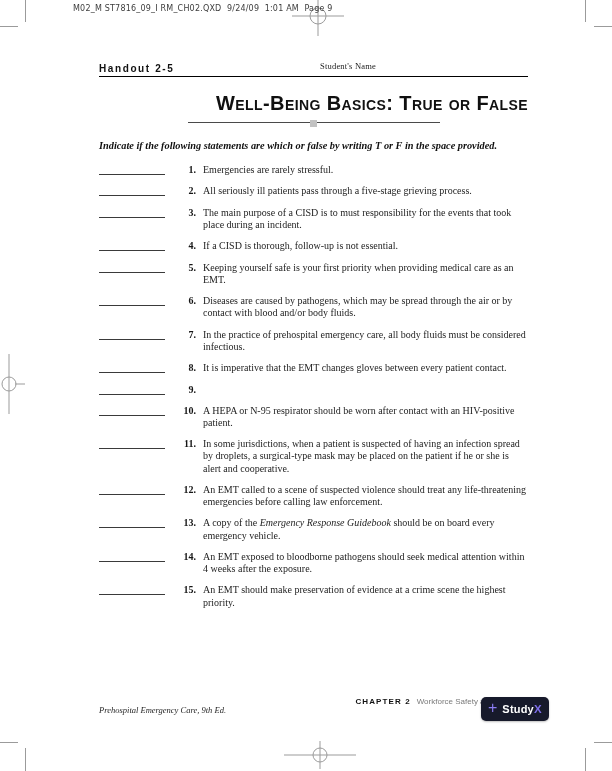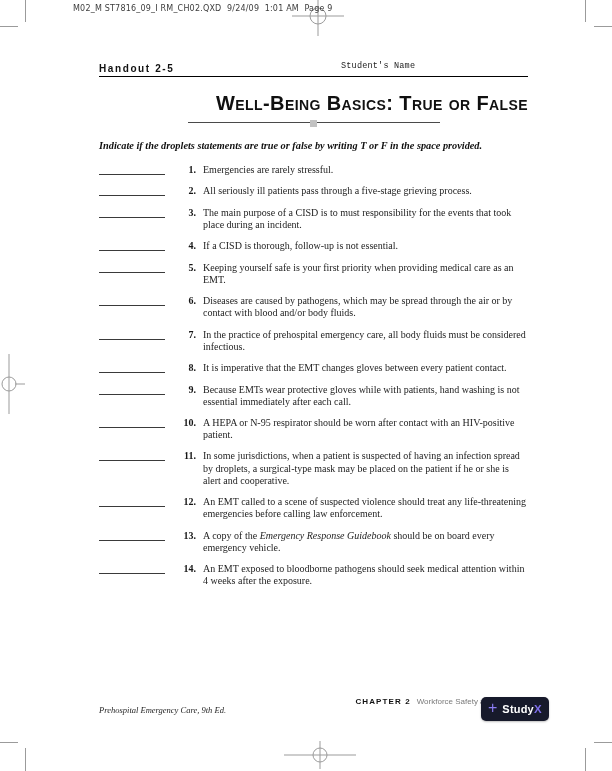--- a/index.html
+++ b/index.html
@@ -34,22 +34,22 @@
     border-bottom: 1.5px solid #000;
     padding-bottom: 5px;
     height: 13px;
   }
   .handout-label {
     font-family: "Liberation Sans", sans-serif;
     font-weight: bold; font-size: 10px; letter-spacing: 1.6px; color: #111;
   }
   .student-name {
     position: absolute; left: 221px; bottom: 5px;
-    font-family: Liberation Mono, monospace;
-    font-size: 8.5px; color: #222; letter-spacing: 0.2px; margin-left: 21px;
+    font-family: Liberation Serif, serif;
+    font-size: 8.5px; color: #222; letter-spacing: 0.2px;
   }
 
   .page-title {
     margin: 15px 0 0 0;
     text-align: right;
     font-family: "Liberation Sans", sans-serif;
     font-weight: bold;
     font-variant: small-caps;
     font-size: 20px;
     letter-spacing: 0.4px;
@@ -164,21 +164,21 @@
   <div class="handout-bar">
     <span class="handout-label">Handout 2-5</span>
     <span class="student-name">Student's Name</span>
   </div>
 
   <h1 class="page-title">Well-Being Basics: True or False</h1>
   <div class="title-rule">
     <span class="ornament"></span>
   </div>
 
-  <p class="instructions">Indicate if the droplets statements are true or false by writing T or F in the space provided.</p>
+  <p class="instructions">Indicate if the following statements are which or false by writing T or F in the space provided.</p>
 
   <div class="statements">
   <div class="statement-row">
     <span class="answer-blank"></span>
     <span class="statement-number">1.</span>
     <span class="statement-text">Emergencies are rarely stressful.</span>
   </div>
 
   <div class="statement-row">
     <span class="answer-blank"></span>
@@ -218,21 +218,20 @@
 
   <div class="statement-row">
     <span class="answer-blank"></span>
     <span class="statement-number">8.</span>
     <span class="statement-text">It is imperative that the EMT changes gloves between every patient contact.</span>
   </div>
 
   <div class="statement-row">
     <span class="answer-blank"></span>
     <span class="statement-number">9.</span>
-    <span class="statement-text">Because EMTs wear protective gloves while with patients, hand washing is not essential immediately after each call.</span>
   </div>
 
   <div class="statement-row">
     <span class="answer-blank"></span>
     <span class="statement-number">10.</span>
     <span class="statement-text">A HEPA or N-95 respirator should be worn after contact with an HIV-positive patient.</span>
   </div>
 
   <div class="statement-row">
     <span class="answer-blank"></span>
@@ -251,20 +250,25 @@
     <span class="statement-number">13.</span>
     <span class="statement-text">A copy of the <em>Emergency Response Guidebook</em> should be on board every emergency vehicle.</span>
   </div>
 
   <div class="statement-row">
     <span class="answer-blank"></span>
     <span class="statement-number">14.</span>
     <span class="statement-text">An EMT exposed to bloodborne pathogens should seek medical attention within 4 weeks after the exposure.</span>
   </div>
 
+  <div class="statement-row">
+    <span class="answer-blank"></span>
+    <span class="statement-number">15.</span>
+    <span class="statement-text">An EMT should make preservation of evidence at a crime scene the highest priority.</span>
+  </div>
 </div>
 </div>
 
 <div class="book-citation">Prehospital Emergency Care, 9th Ed.</div>
 
 <div class="chapter-line">
   <span class="chapter-label">CHAPTER 2</span><span class="chapter-title">Workforce Safety and Wellness</span>
 </div>
 
 <div class="studyx-badge">

